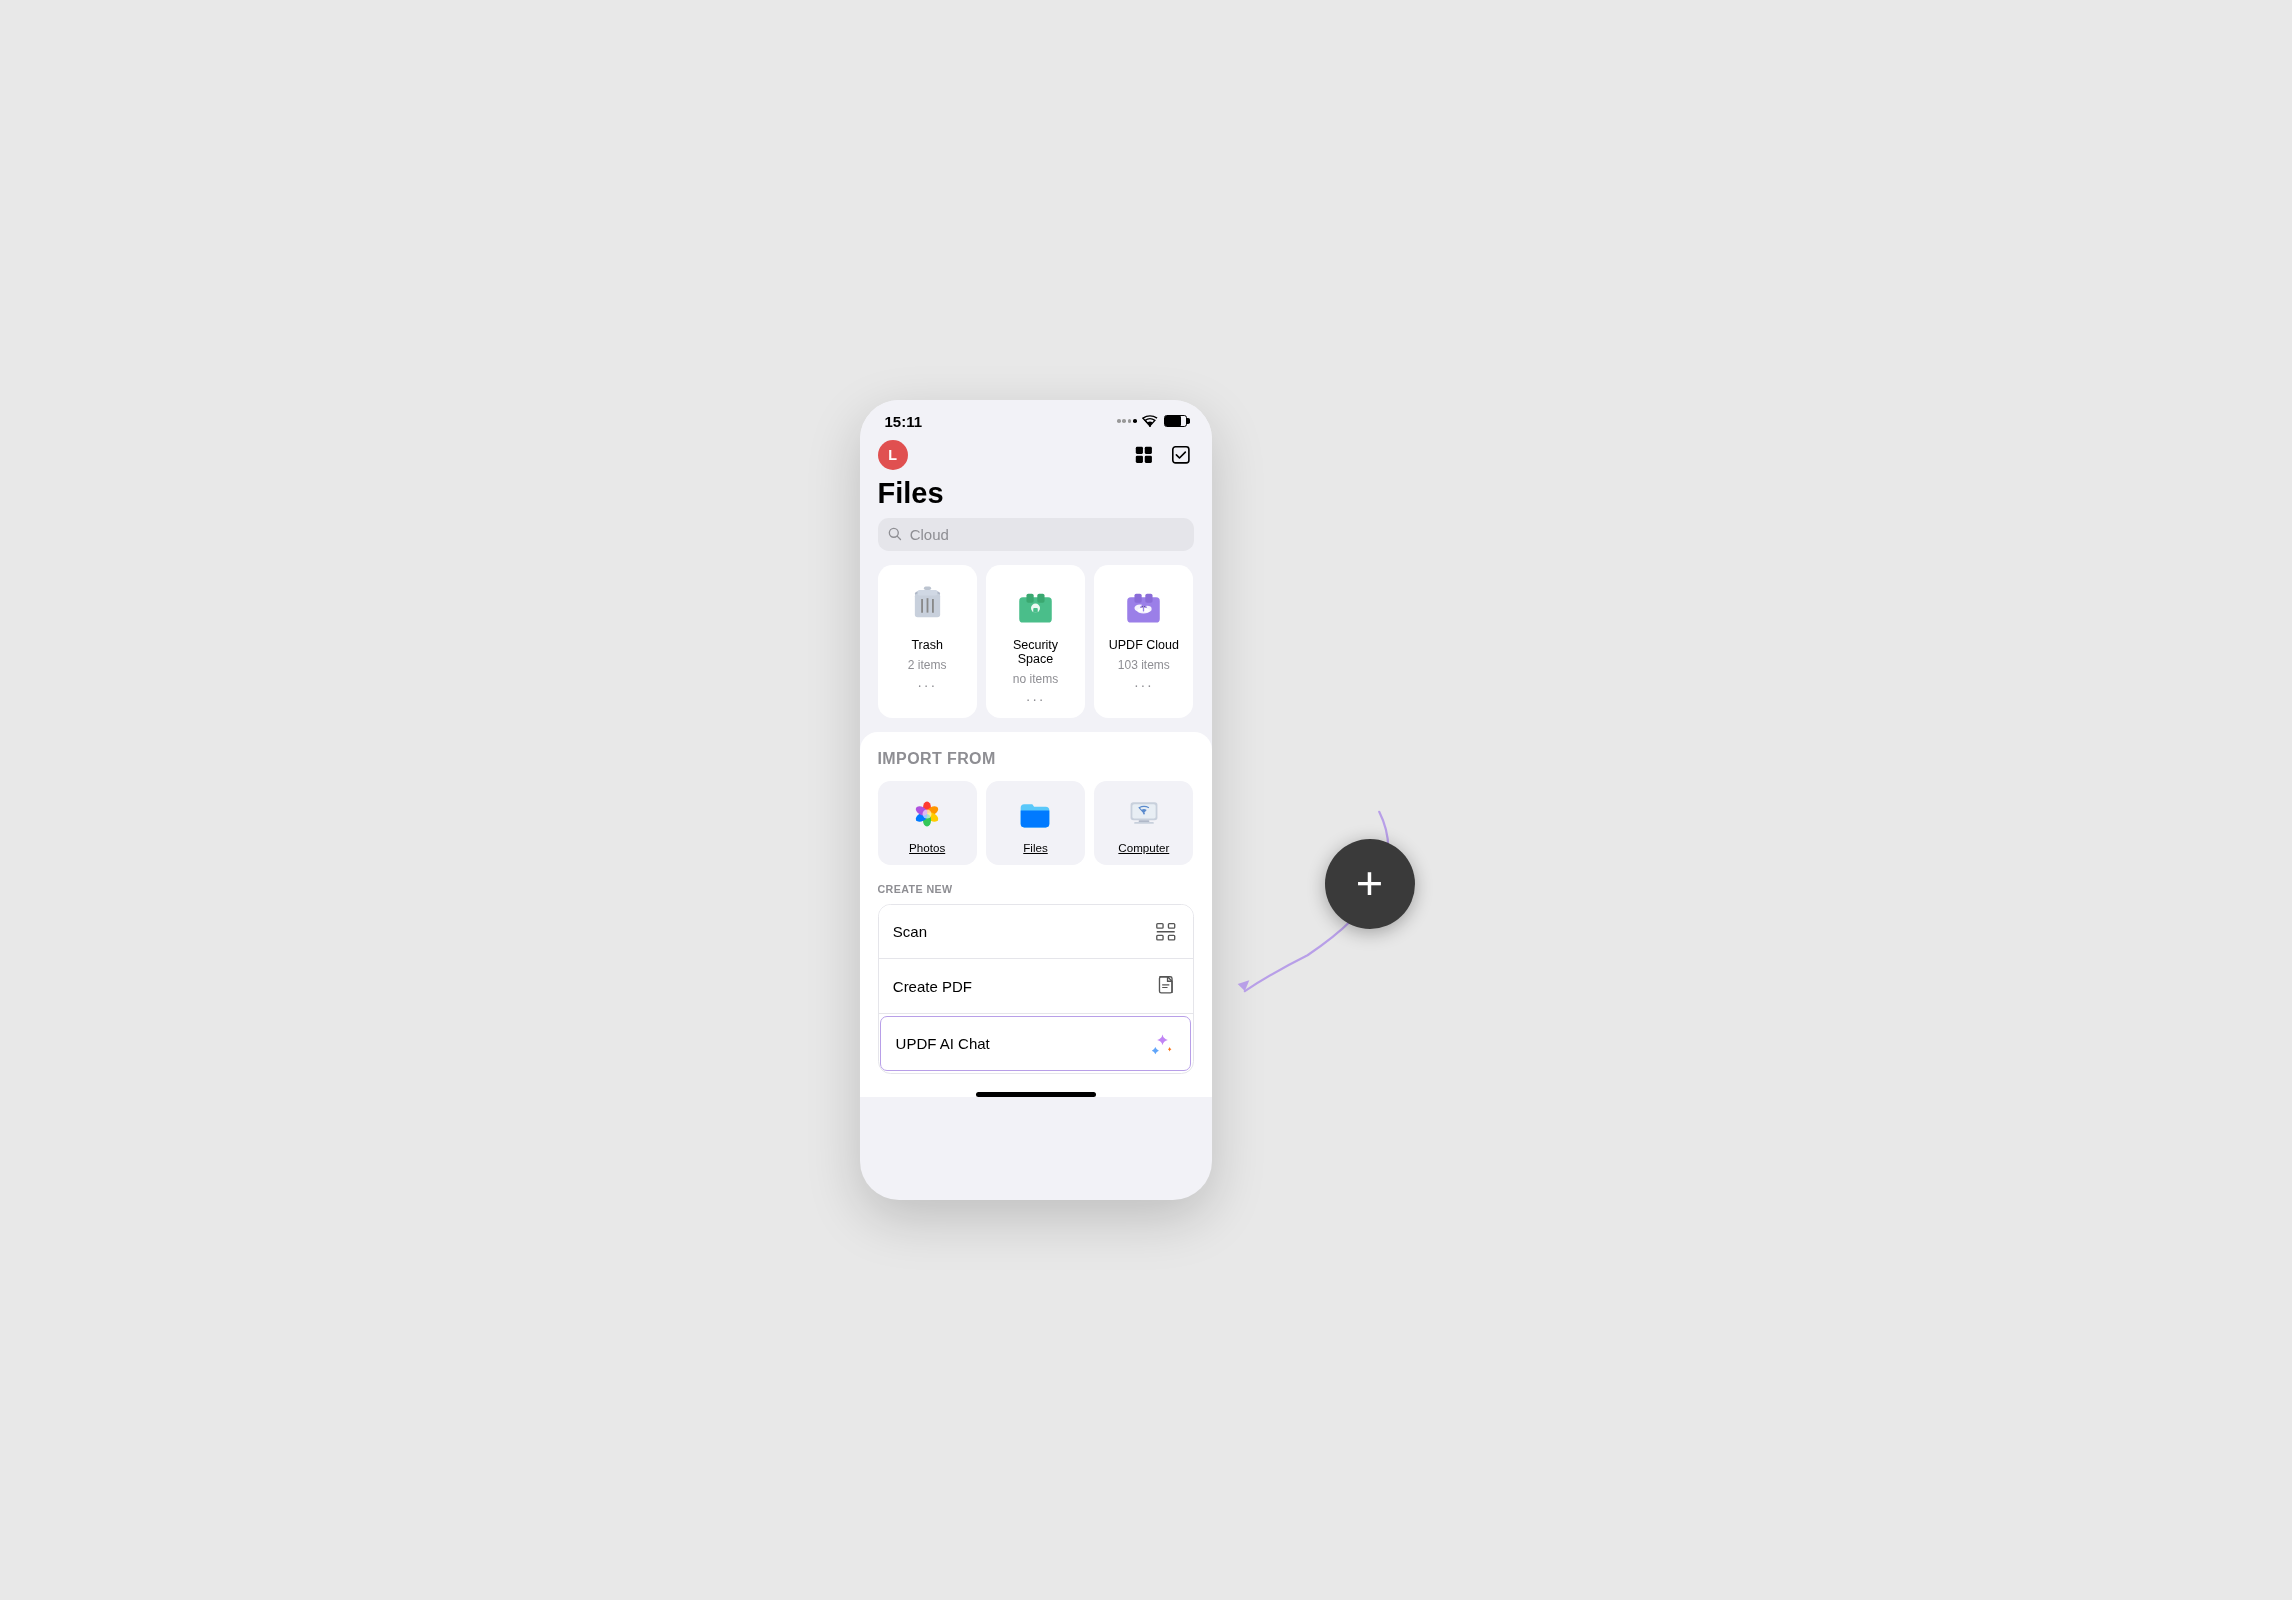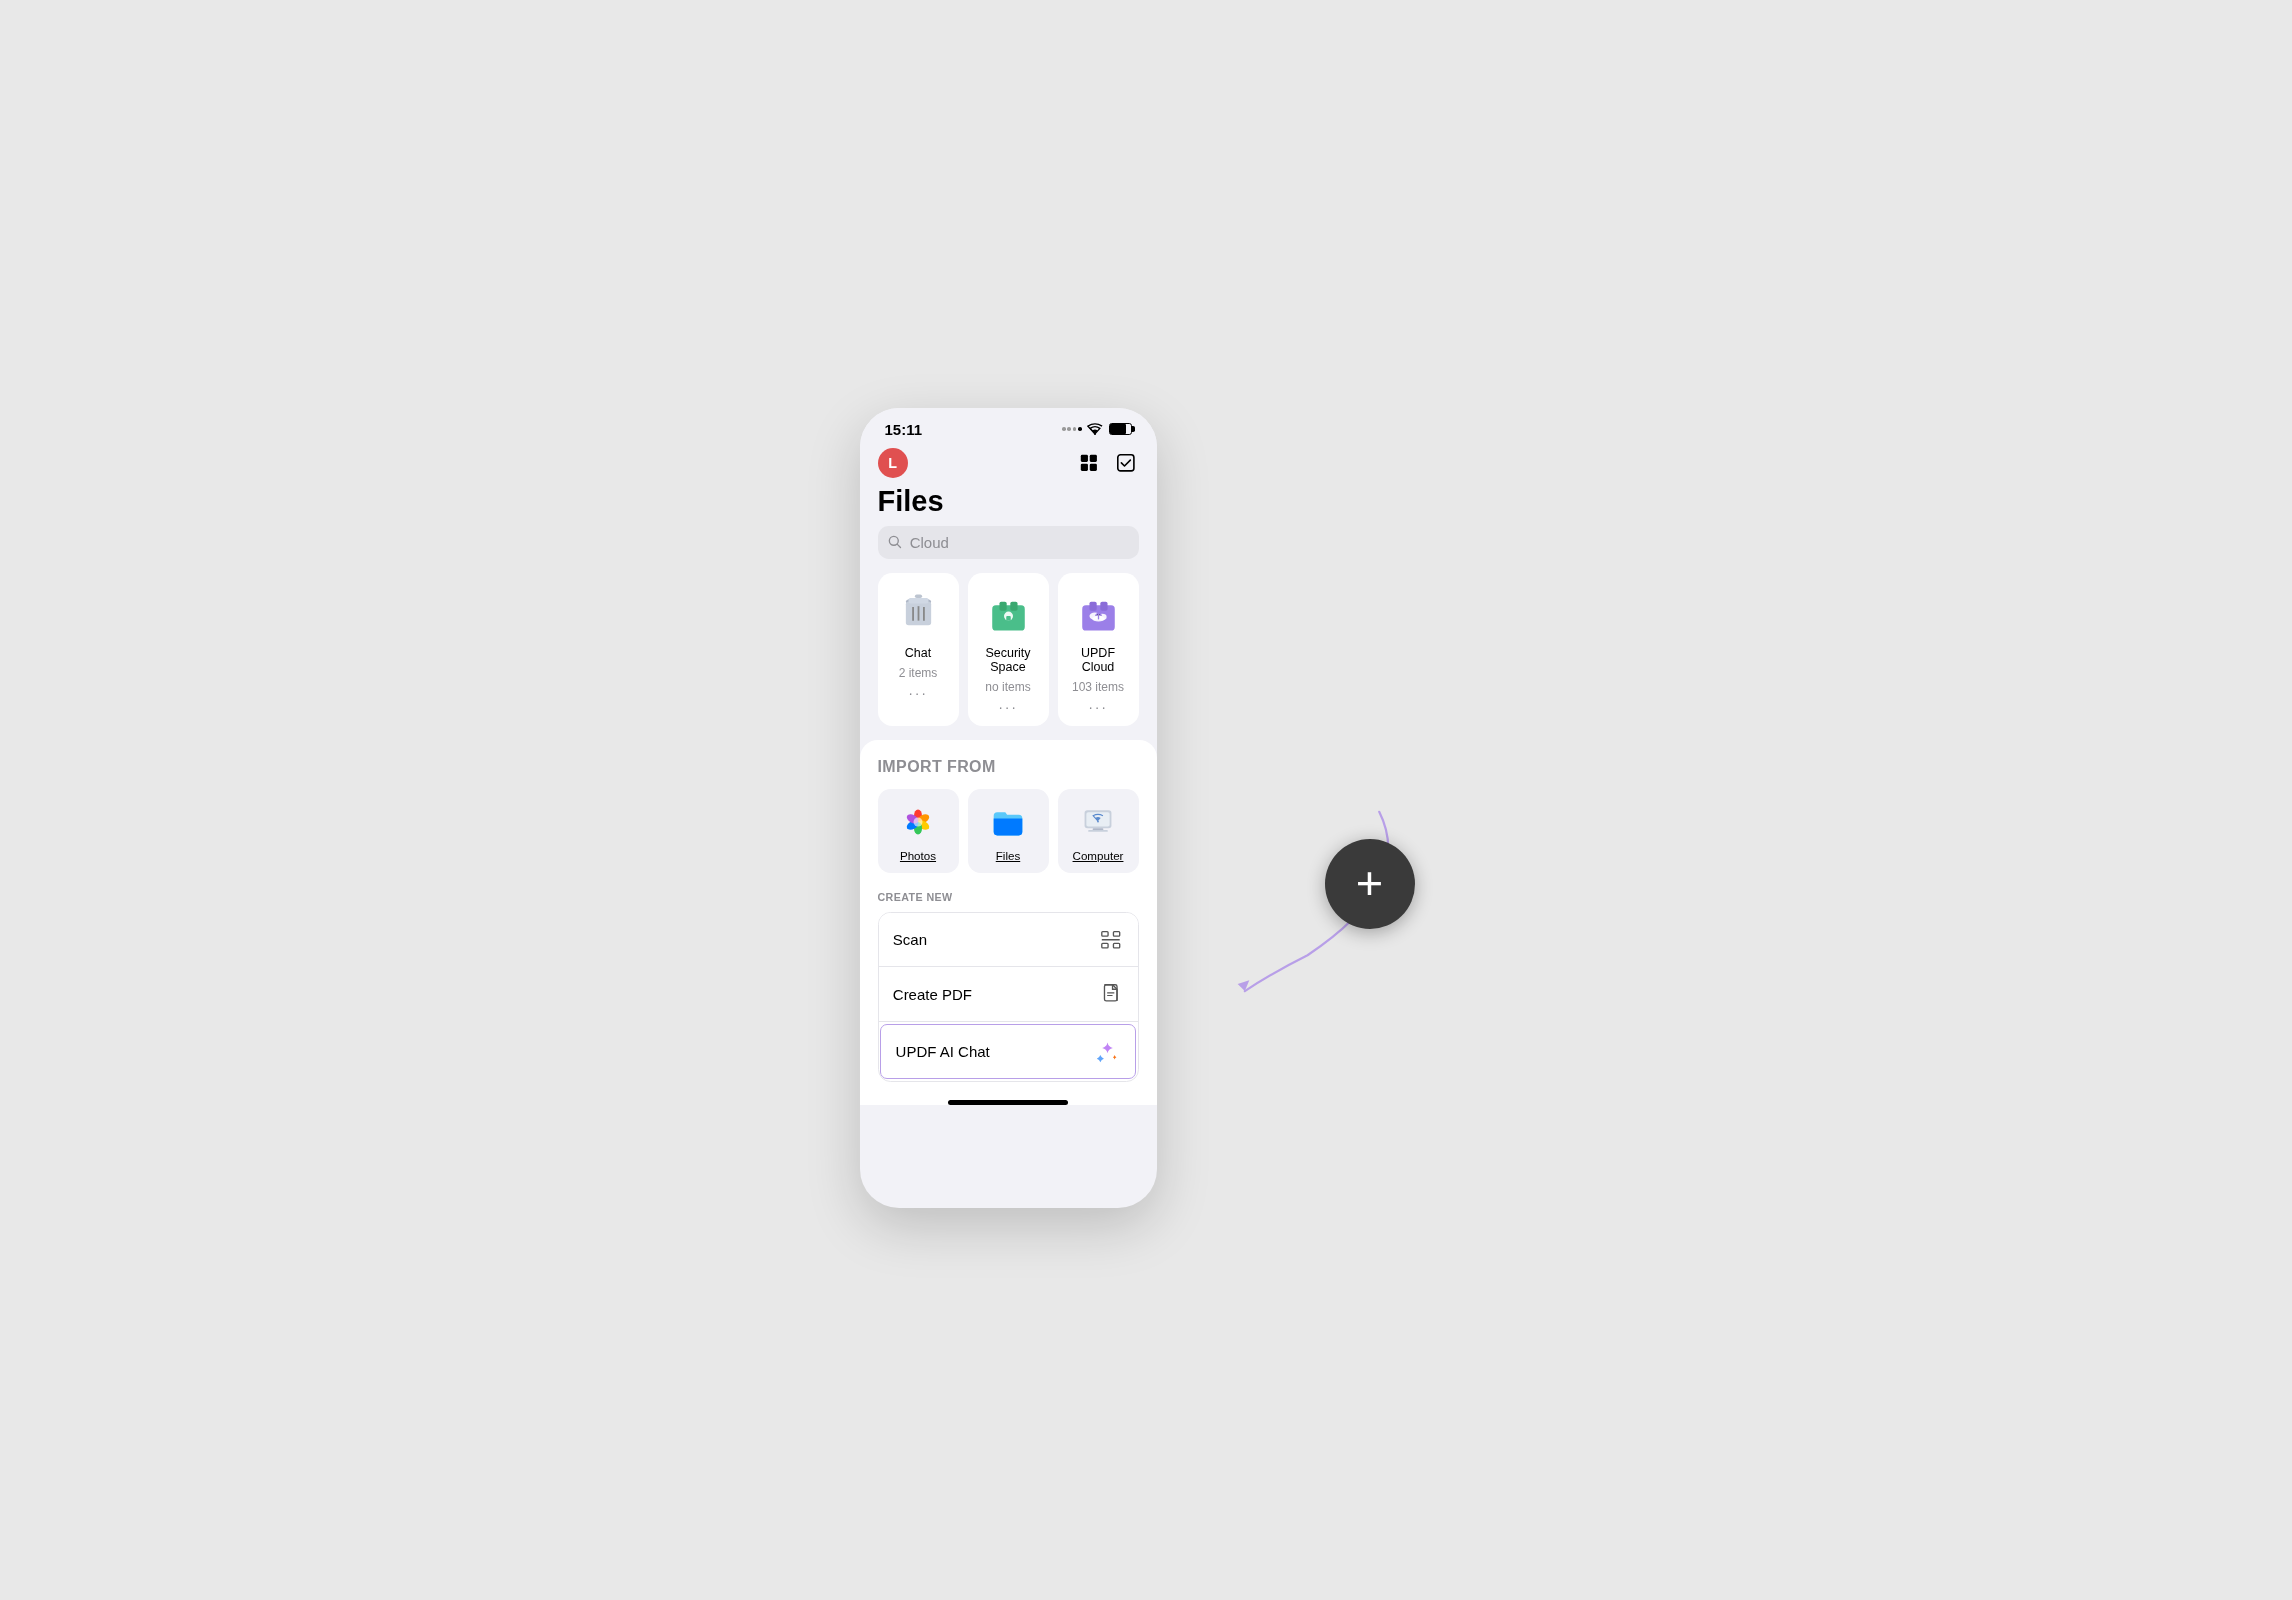--- a/index.html
+++ b/index.html
@@ -11,22 +11,22 @@
       min-height: 100vh;
       font-family: -apple-system, BlinkMacSystemFont, 'SF Pro Display', 'Helvetica Neue', sans-serif;
     }
     .scene {
       position: relative;
       width: 573px;
       height: 800px;
     }
     .phone {
       position: absolute;
-      left: 0; top: 8px;
-      width: 297px;
+      left: 0; top: 0;
+      width: 352px;
       height: 800px;
       background: #f2f2f7;
       border-radius: 39px;
       box-shadow: 0 18px 54px rgba(0,0,0,0.18);
       overflow: hidden;
     }
     
     .status-bar {
       display: flex;
       justify-content: space-between;
@@ -341,21 +341,21 @@
             <ellipse cx="26" cy="14" rx="14" ry="4" fill="#b0b8c8"></ellipse>
             <rect x="12" y="14" width="28" height="26" rx="3" fill="#c8d0dc"></rect>
             <rect x="15" y="10" width="22" height="6" rx="2" fill="#d0d8e4"></rect>
 
             <line x1="20" y1="20" x2="20" y2="35" stroke="#888" stroke-width="2"></line>
             <line x1="26" y1="19" x2="26" y2="35" stroke="#888" stroke-width="2"></line>
             <line x1="32" y1="20" x2="32" y2="35" stroke="#888" stroke-width="2"></line>
             <rect x="22" y="6" width="8" height="4" rx="2" fill="#bcc4d0"></rect>
           </svg>
         </div>
-        <div class="card-label">Chat</div>
+        <div class="card-label">Trash</div>
         <div class="card-sublabel">2 items</div>
         <div class="card-more">···</div>
       </div>
 
       <div class="storage-card">
         <div class="card-icon">
           <svg width="47" height="47" viewBox="0 0 52 52">
             <rect x="8" y="18" width="36" height="28" rx="4" fill="#4abe8a"></rect>
             <rect x="16" y="14" width="8" height="10" rx="2" fill="#3aa870"></rect>
             <rect x="28" y="14" width="8" height="10" rx="2" fill="#3aa870"></rect>

